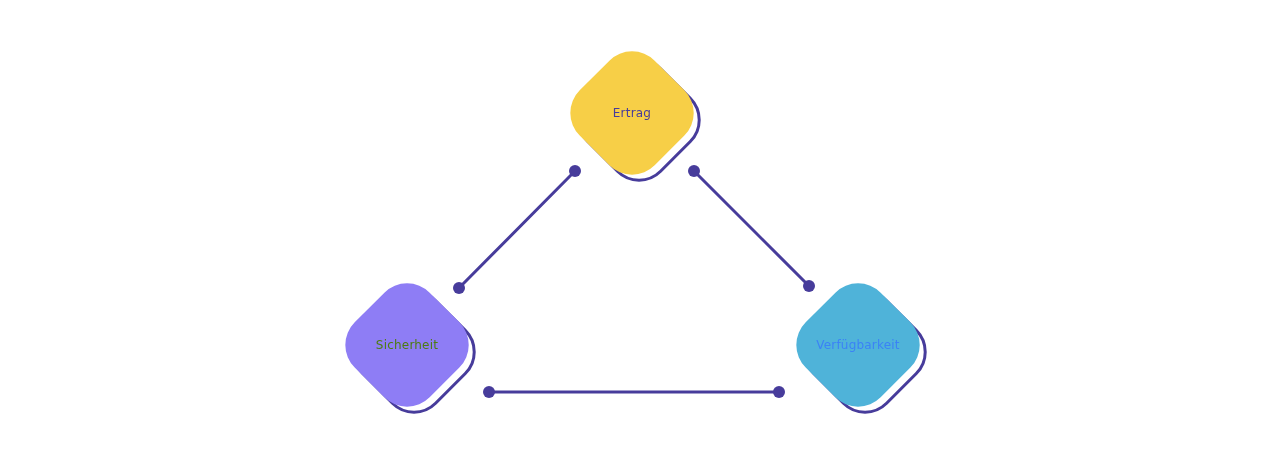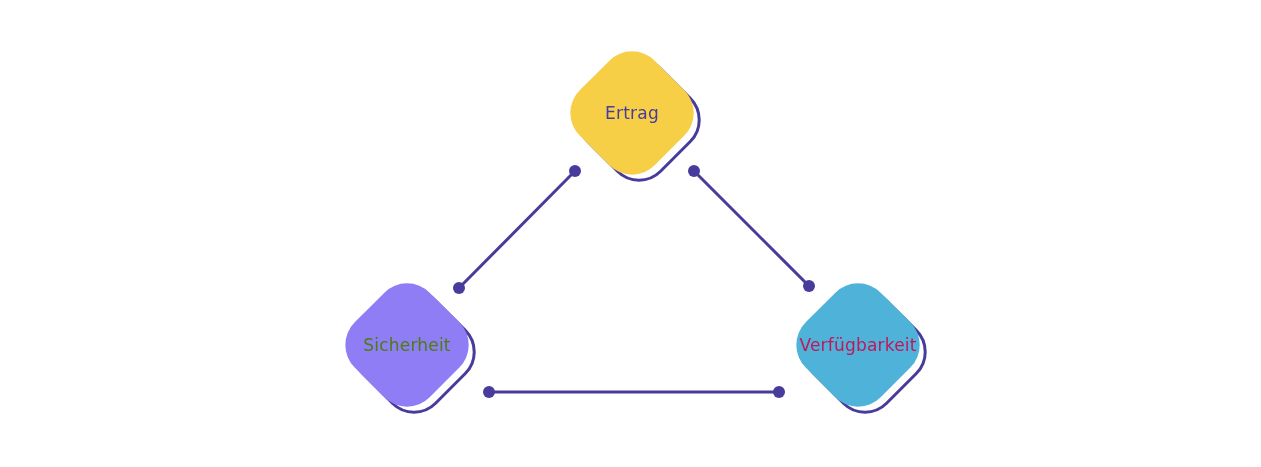--- a/index.html
+++ b/index.html
@@ -43,21 +43,21 @@
     position: absolute;
     box-sizing: border-box;
     transform: rotate(45deg);
   }
   .node .label {
     position: absolute;
     left: 50%;
     top: 50%;
     transform: translate(-50%, -50%);
     white-space: nowrap;
-    font-size: 17px;
+    font-size: 12px;
     font-weight: 400;
     letter-spacing: 0.2px;
     line-height: 1;
     text-align: center;
     pointer-events: none;
   }
 </style>
 </head>
 <body>
 
@@ -89,16 +89,16 @@
 
   <div class="node" id="node-sicherheit" style="left: 407px; top: 345px;">
     <div class="shadow" style="width: 106.05px; height: 106.05px; left: -45.955px; top: -45.955px; border-radius: 32px; border-width: 3px; border-color: rgb(71, 60, 155);"></div>
     <div class="face" style="width: 106.05px; height: 106.05px; left: -53.025px; top: -53.025px; background: rgb(142, 125, 245); border-radius: 32px;"></div>
     <div class="label" style="color: #4d7c0f;">Sicherheit</div>
   </div>
 
   <div class="node" id="node-verfuegbarkeit" style="left: 858px; top: 345px;">
     <div class="shadow" style="width: 106.05px; height: 106.05px; left: -45.955px; top: -45.955px; border-radius: 32px; border-width: 3px; border-color: rgb(71, 60, 155);"></div>
     <div class="face" style="width: 106.05px; height: 106.05px; left: -53.025px; top: -53.025px; background: rgb(79, 179, 217); border-radius: 32px;"></div>
-    <div class="label" style="color: #be185d;">Verfügbarkeit</div>
+    <div class="label" style="color: #3b82f6;">Verfügbarkeit</div>
   </div>
 
 </div>
 
 </body></html>

